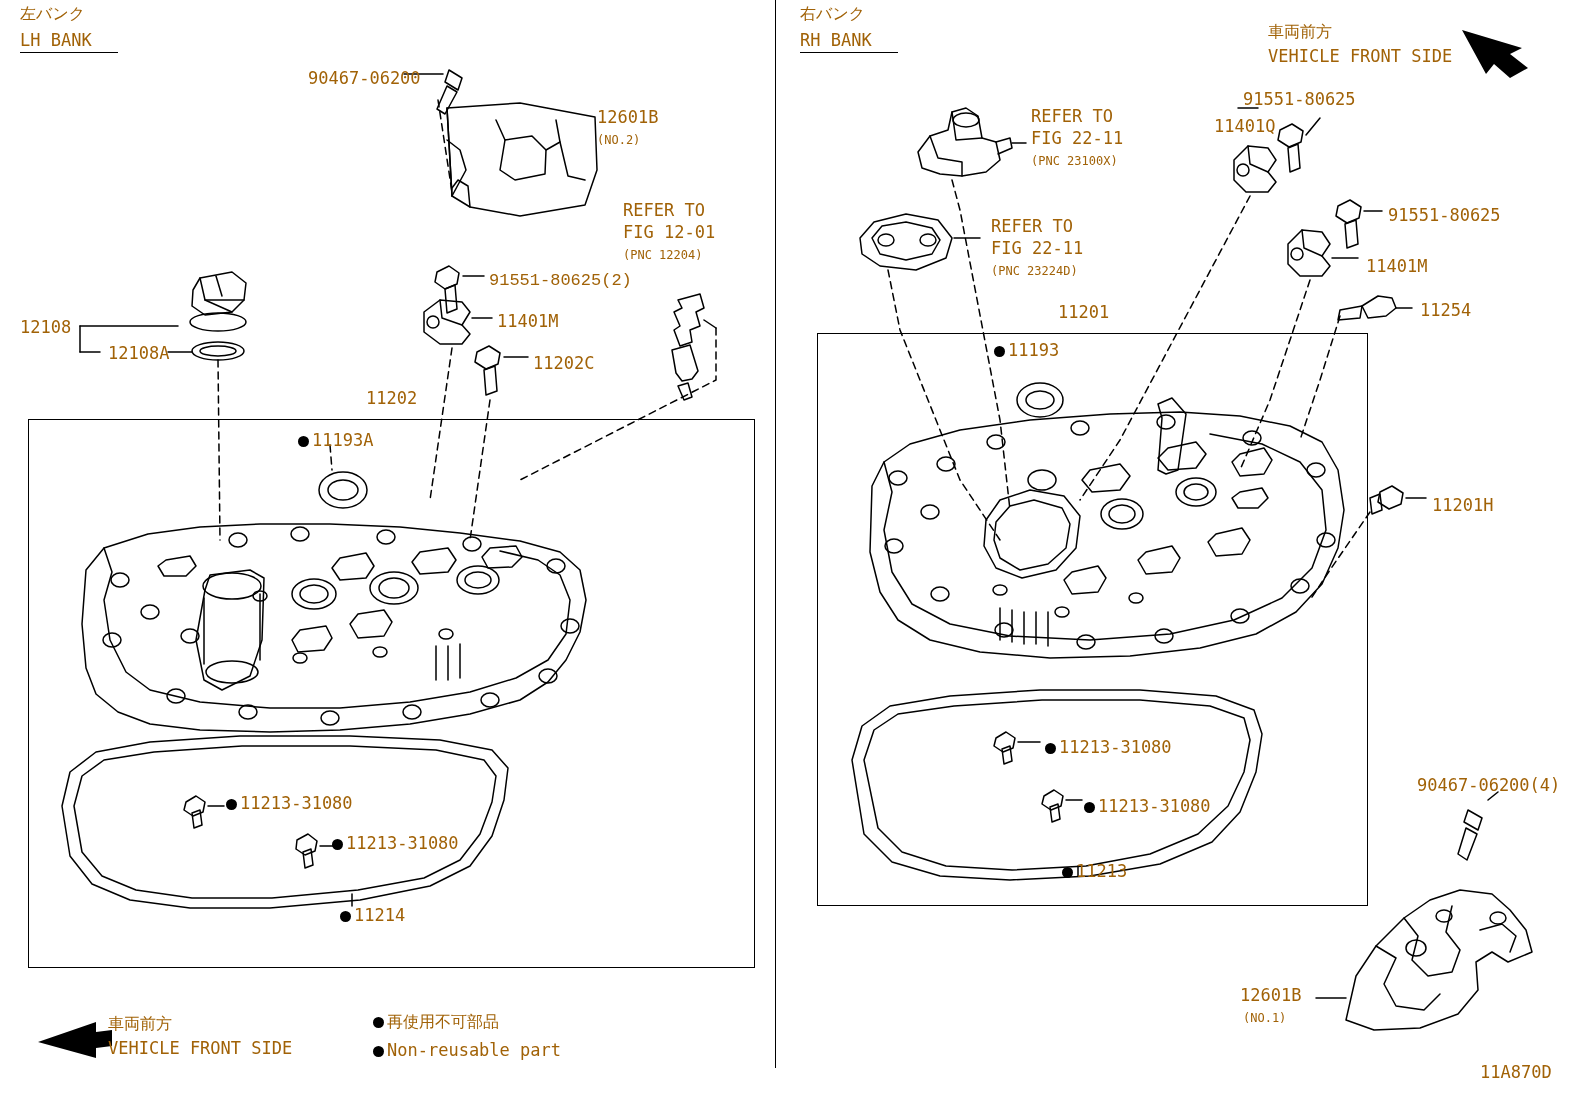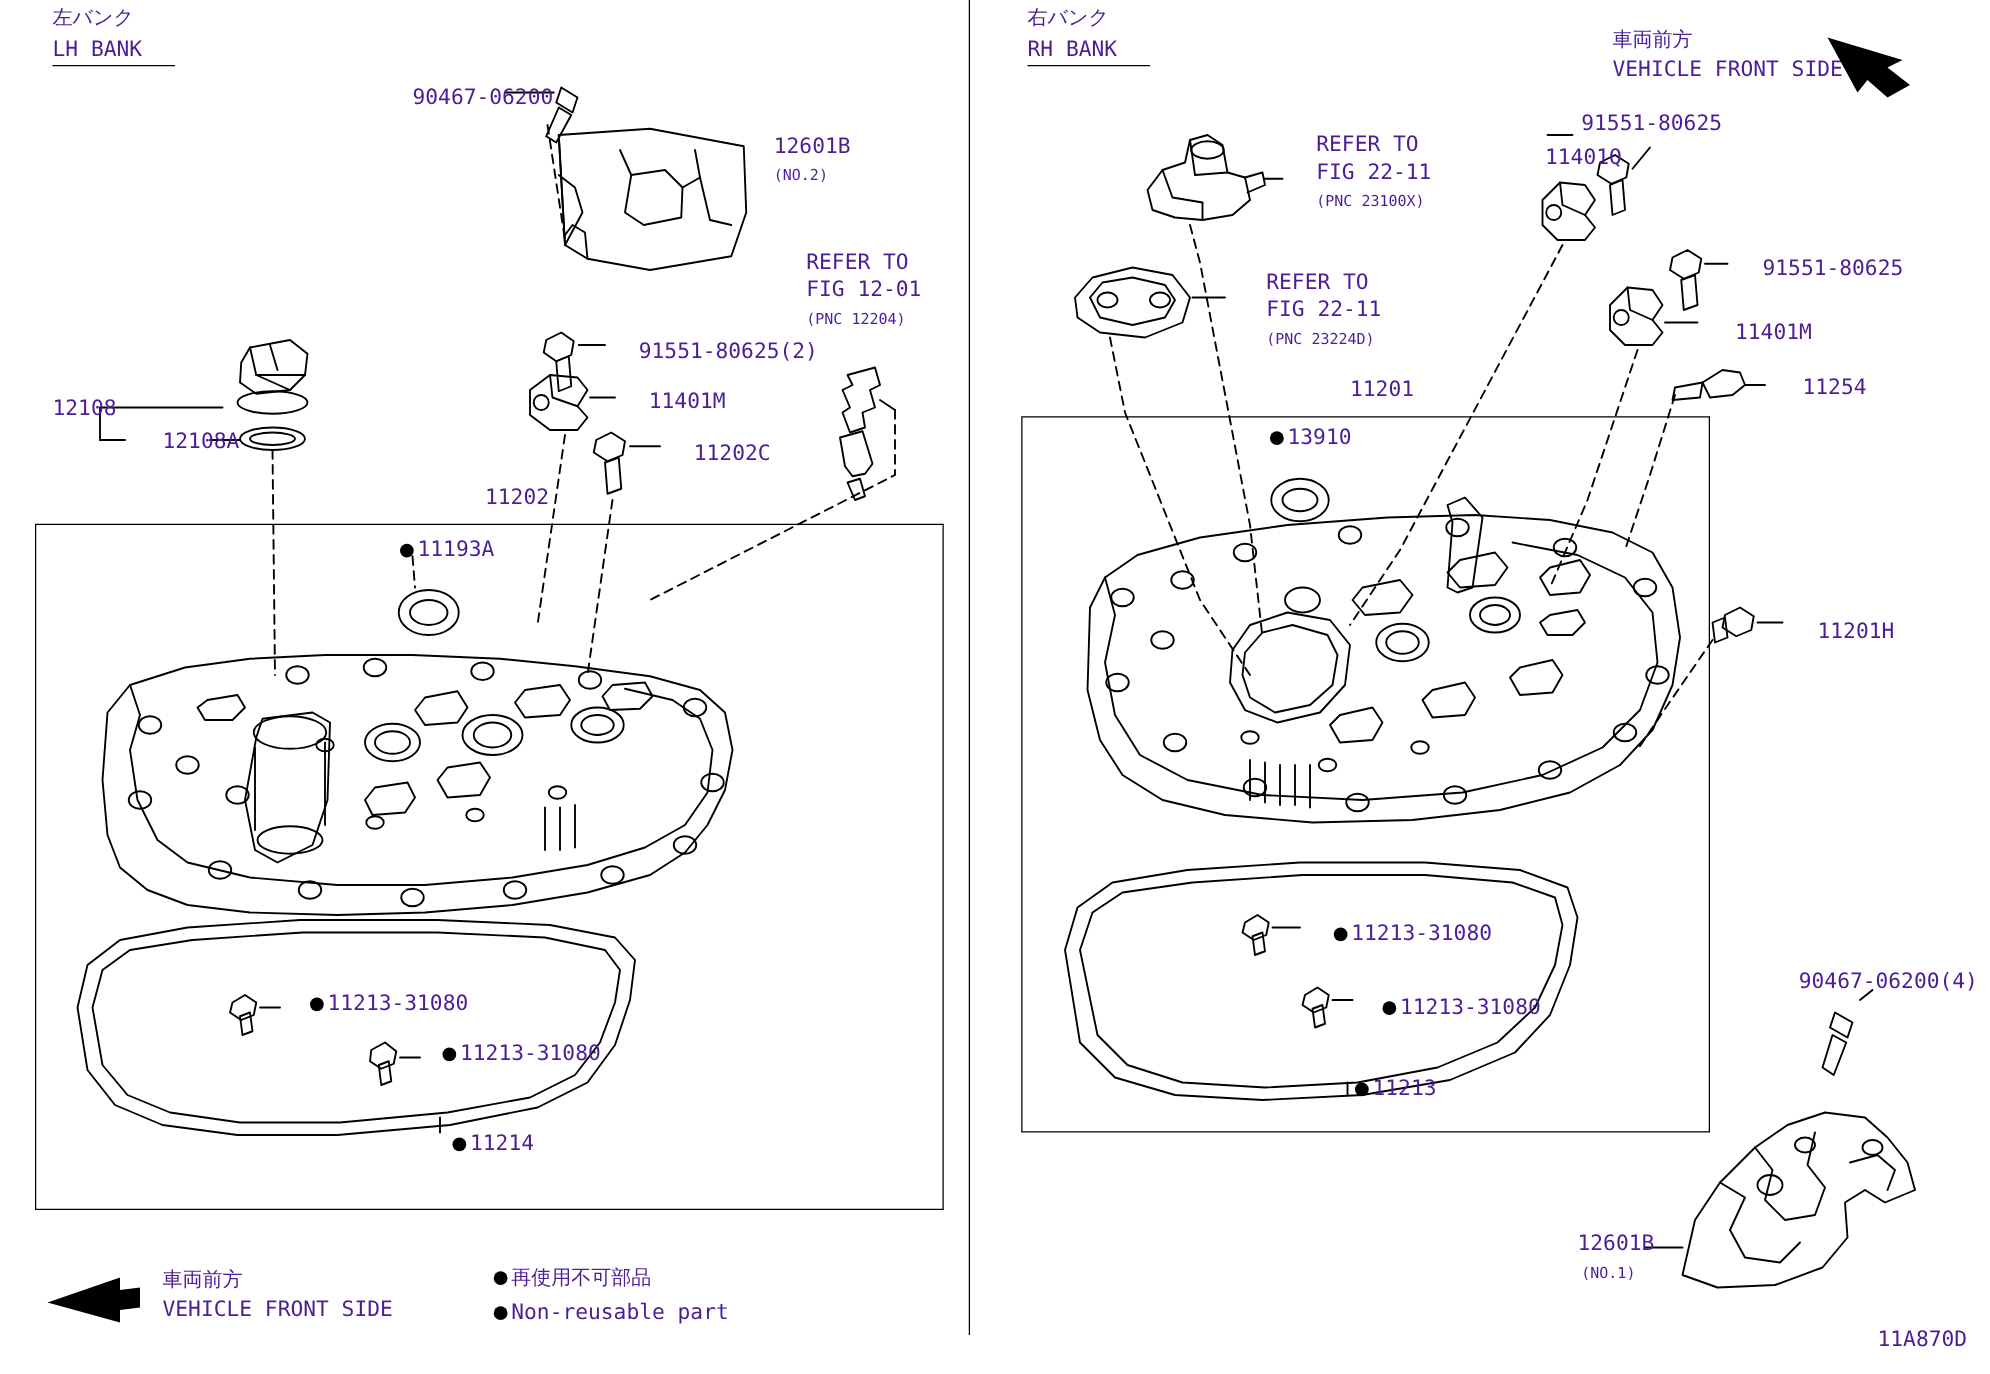--- a/index.html
+++ b/index.html
@@ -17,23 +17,22 @@
     height: 1099px;
     background: #ffffff;
     overflow: hidden;
   }
   .lbl {
     position: absolute;
     font-family: "DejaVu Sans Mono", monospace;
     font-size: 17px;
     line-height: 20px;
     white-space: pre;
-    color: #4c1d95;
+    color: #a16207;
     letter-spacing: 0px;
-    margin-left: 22px;
   }
   .lbl.small { font-size: 12px; }
   .lbl.jp { font-family: "DejaVu Sans", sans-serif; font-size: 16px; }
   .underline {
     border-bottom: 1.6px solid #000;
     padding-bottom: 2px;
   }
   .vdivider {
     position: absolute;
     left: 775px;
@@ -327,21 +326,21 @@
   </svg>
 
   <div class="lbl" style="left:308px; top:68px;text-align:right;">90467-06200</div>
   <div class="lbl" style="left:597px; top:107px;">12601B</div>
   <div class="lbl small" style="left:597px; top:130px;">(NO.2)</div>
 
   <div class="lbl" style="left:623px; top:200px;">REFER TO</div>
   <div class="lbl" style="left:623px; top:222px;">FIG 12-01</div>
   <div class="lbl small" style="left:623px; top:245px;text-align:right;">(PNC 12204)</div>
 
-  <div class="lbl" style="left:489px; top:271px;">91551-80625(2)</div>
+  <div class="lbl" style="left:489px; top:271px;font-family:Liberation Mono, monospace;">91551-80625(2)</div>
   <div class="lbl" style="left:497px; top:311px;">11401M</div>
   <div class="lbl" style="left:533px; top:353px;">11202C</div>
 
   <div class="lbl" style="left:20px; top:317px;">12108</div>
   <div class="lbl" style="left:108px; top:343px;">12108A</div>
 
   <div class="lbl" style="left:366px; top:388px;">11202</div>
 
   <div class="lbl" style="left:298px; top:430px;text-align:right;"><span class="bullet"></span><span>11193A</span></div>
 
@@ -361,21 +360,21 @@
   <div class="lbl" style="left:1388px; top:205px;">91551-80625</div>
   <div class="lbl" style="left:1366px; top:256px;">11401M</div>
   <div class="lbl" style="left:1420px; top:300px;">11254</div>
 
   <div class="lbl" style="left:991px; top:216px;">REFER TO</div>
   <div class="lbl" style="left:991px; top:238px;">FIG 22-11</div>
   <div class="lbl small" style="left:991px; top:261px;">(PNC 23224D)</div>
 
   <div class="lbl" style="left:1058px; top:302px;">11201</div>
 
-  <div class="lbl" style="left:994px; top:340px;"><span class="bullet"></span><span>13910</span></div>
+  <div class="lbl" style="left:994px; top:340px;"><span class="bullet"></span><span>11193</span></div>
 
   <div class="lbl" style="left:1432px; top:495px;">11201H</div>
 
   <div class="lbl" style="left:1045px; top:737px;"><span class="bullet"></span><span>11213-31080</span></div>
 
   <div class="lbl" style="left:1084px; top:796px;"><span class="bullet"></span><span>11213-31080</span></div>
 
   <div class="lbl" style="left:1062px; top:861px;"><span class="bullet"></span><span>11213</span></div>
 
   <div class="lbl" style="left:1417px; top:775px;">90467-06200(4)</div>

